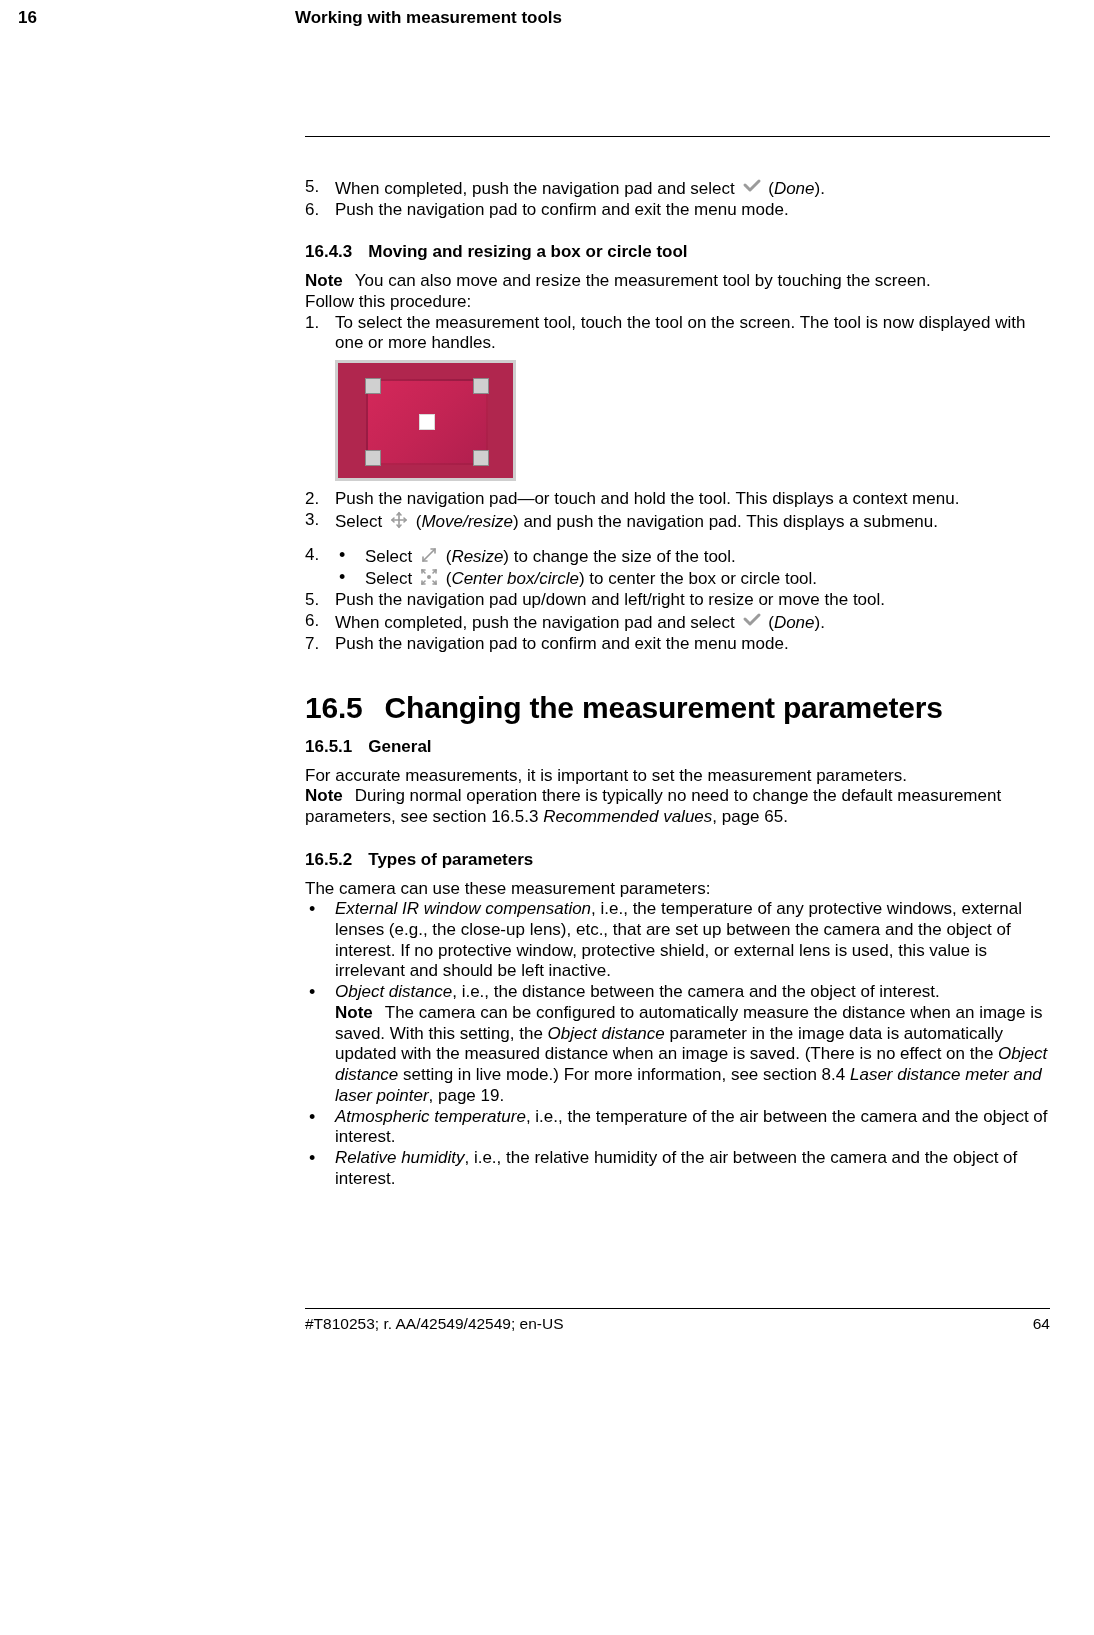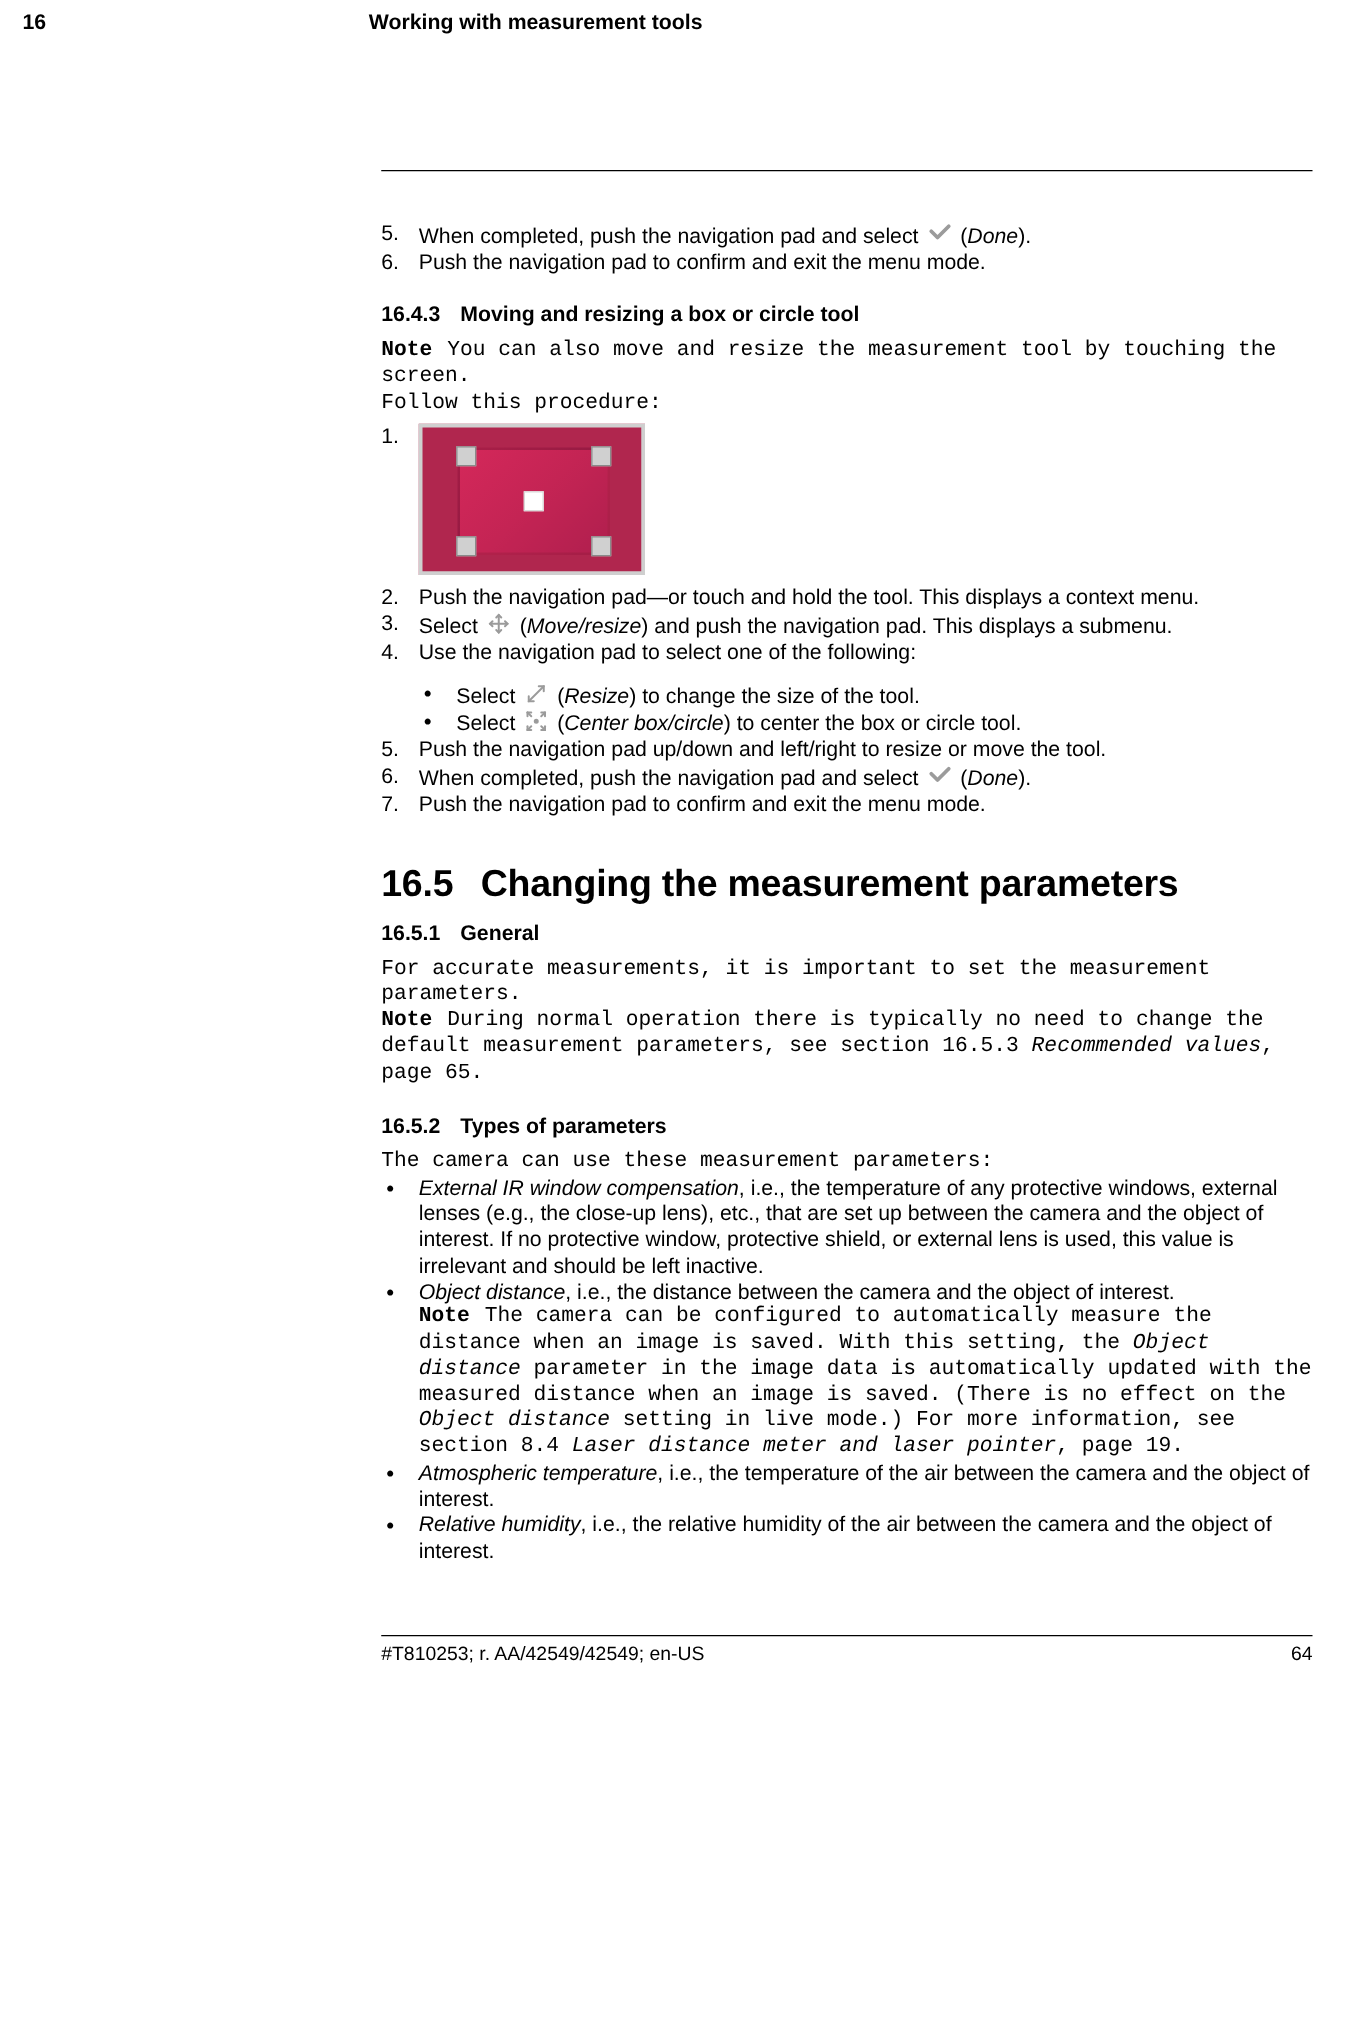--- a/index.html
+++ b/index.html
@@ -31,21 +31,21 @@
   .header .chap-title { position: absolute; left: 295px; }
   .content {
     position: absolute;
     left: 305px;
     top: 136px;
     width: 745px;
   }
   .rule { border: 0; border-top: 1px solid #000; margin: 0; }
   .hr-top { margin-bottom: 40px; }
   .body-text { font-size: 17px; line-height: 1.22; }
-  p { margin: 0; font-family: Liberation Mono, monospace; }
+  p { margin: 0; }
   .para-gap { }
 
   ol.num, ul.bul { padding: 0; margin: 0; list-style: none; }
   ol.num > li { padding-left: 30px; position: relative; margin: 0; }
   ol.num > li > .num-lbl {
     position: absolute; left: 0; top: 0; width: 26px;
   }
   ul.bul > li { padding-left: 30px; position: relative; margin: 0; }
   ul.bul > li::before {
     content: "•"; position: absolute; left: 4px; top: 0;
@@ -142,20 +142,21 @@
 
   <p>
     <span class="note-label">Note</span><span>You can also move and resize the measurement tool by touching the screen.</span>
   </p>
 
   <p class="para-gap">Follow this procedure:</p>
 
   <ol class="num para-gap">
     <li>
       <span class="num-lbl">1.</span>
+      <span>To select the measurement tool, touch the tool on the screen. The tool is now displayed with one or more handles.</span>
       <div class="figure-box">
         <div class="figure-inner">
           <div class="corner tl"></div>
           <div class="corner tr"></div>
           <div class="corner bl"></div>
           <div class="corner br"></div>
           <div class="figure-center"></div>
         </div>
       </div>
     </li>
@@ -170,21 +171,20 @@
                 <path d="M10 3 L10 17 M3 10 L17 10"></path>
                 <polyline points="8,5 10,3 12,5"></polyline>
                 <polyline points="8,15 10,17 12,15"></polyline>
                 <polyline points="5,8 3,10 5,12"></polyline>
                 <polyline points="15,8 17,10 15,12"></polyline>
               </g>
             </svg></span><span> (</span><span class="italic">Move/resize</span><span>) and push the navigation pad. This displays a submenu.</span>
     </li>
     <li class="li-block-sm">
       <span class="num-lbl">4.</span>
-      <span>Use the navigation pad to select one of the following:</span>
       <ul class="bul nested" style="margin-top:12px">
         <li>
           <span>Select </span><span class="inline-icon icon-gray"><svg viewBox="0 0 20 20">
                   <g stroke="currentColor" stroke-width="1.6" fill="none" stroke-linecap="round">
                     <line x1="4" y1="16" x2="16" y2="4"></line>
                     <polyline points="12,4 16,4 16,8"></polyline>
                     <polyline points="4,12 4,16 8,16"></polyline>
                   </g>
                 </svg></span><span> (</span><span class="italic">Resize</span><span>) to change the size of the tool.</span>
         </li>

